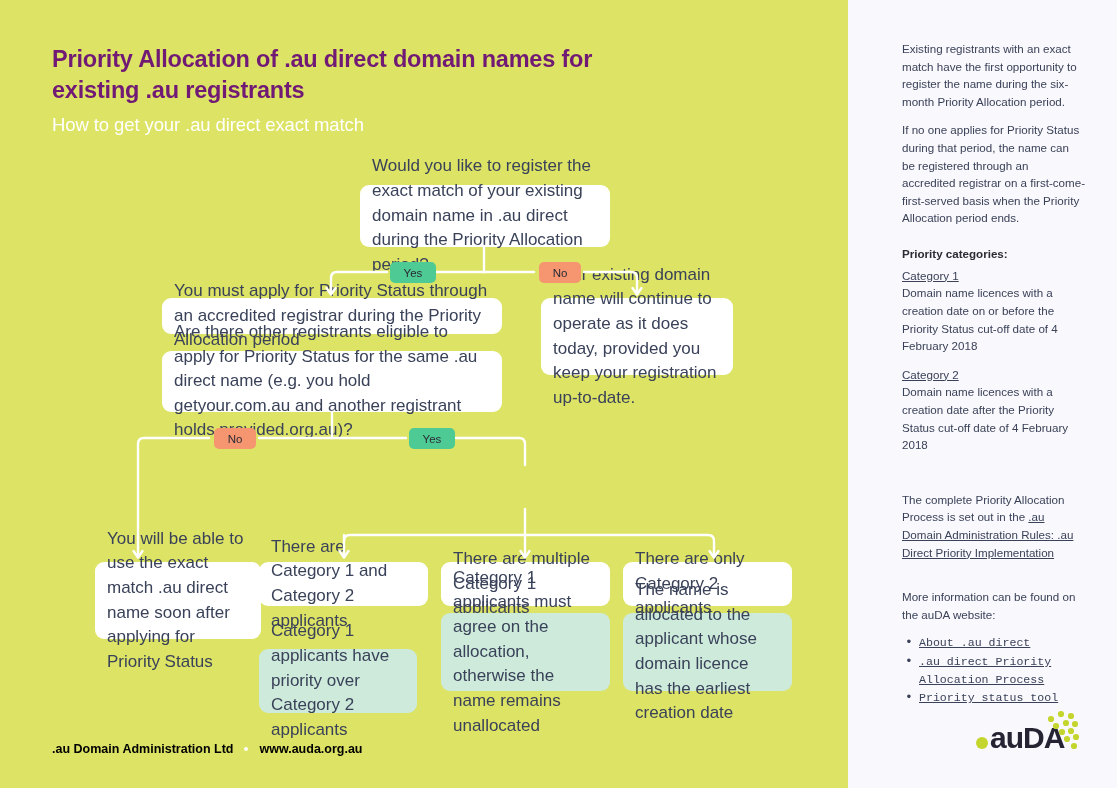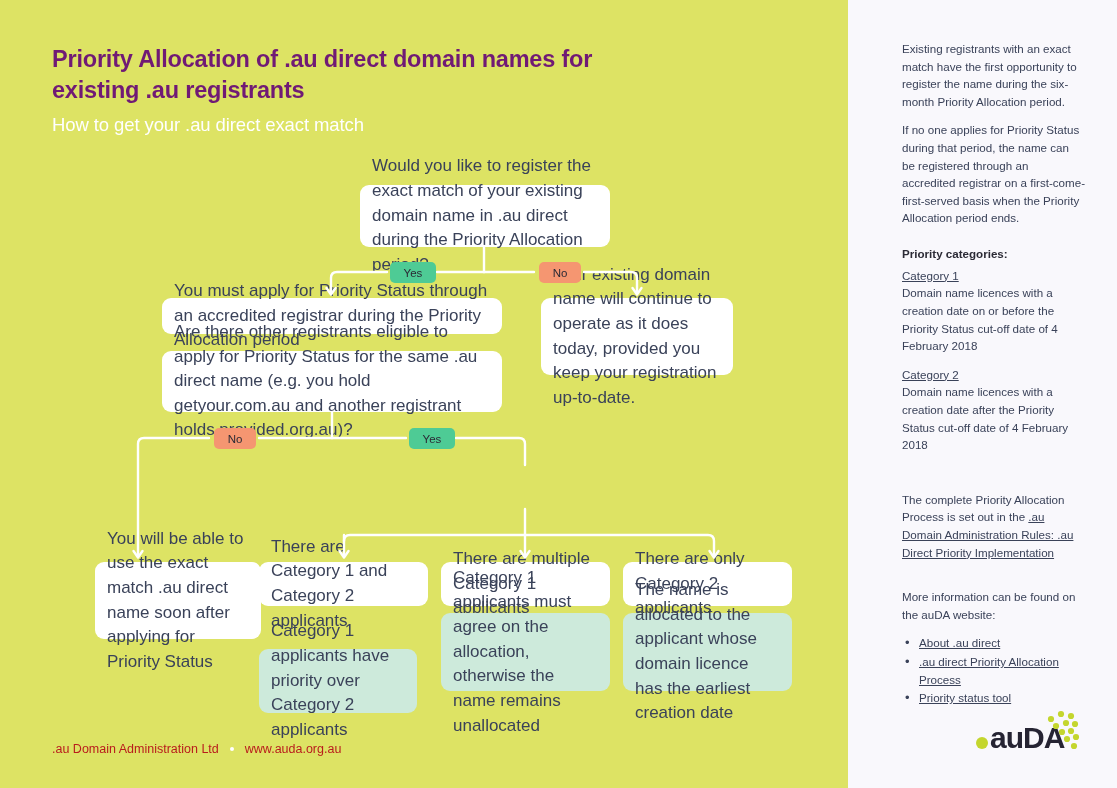--- a/index.html
+++ b/index.html
@@ -56,21 +56,21 @@
   .chip.yes { background: #4ecb95; }
   .chip.no  { background: #f59671; }
 
   
   .conn { position: absolute; z-index: 1; }
   .conn svg { display: block; overflow: visible; }
 
   
   .footer-line {
     position: absolute; left: 52px; top: 742px;
-    font-size: 12.5px; font-weight: normal; color: #b91c1c;
+    font-size: 12.5px; font-weight: bold; color: #000000;
     display: flex; align-items: center; gap: 11px;
   }
   .footer-dot {
     width: 4px; height: 4px; border-radius: 50%;
     background: #ffffff; display: inline-block;
   }
 
   
   .sidebar {
     position: absolute; left: 848px; top: 0;
@@ -87,21 +87,21 @@
   }
   .sidebar .cat-link {
     text-decoration: underline; color: #3a4259; display: block;
   }
   .sidebar .cat-block { margin-bottom: 11px; }
   .sidebar a.inline-link {
     text-decoration: underline; color: #3a4259;
   }
   .sidebar ul { list-style: none; margin-top: 2px; }
   .sidebar li {
-    position: relative; padding-left: 17px; margin-bottom: 1px;
+    position: relative; padding-left: 17px; margin-bottom: 1px; font-family: Liberation Mono, monospace;
   }
   .sidebar li::before {
     content: "\2022"; position: absolute; left: 3px; top: -1px;
     font-size: 13px; color: #3a4259;
   }
   .sidebar li a { text-decoration: underline; color: #3a4259; }
   .spacer-lg { height: 26px; }
   .spacer-md { height: 16px; }
 
   

